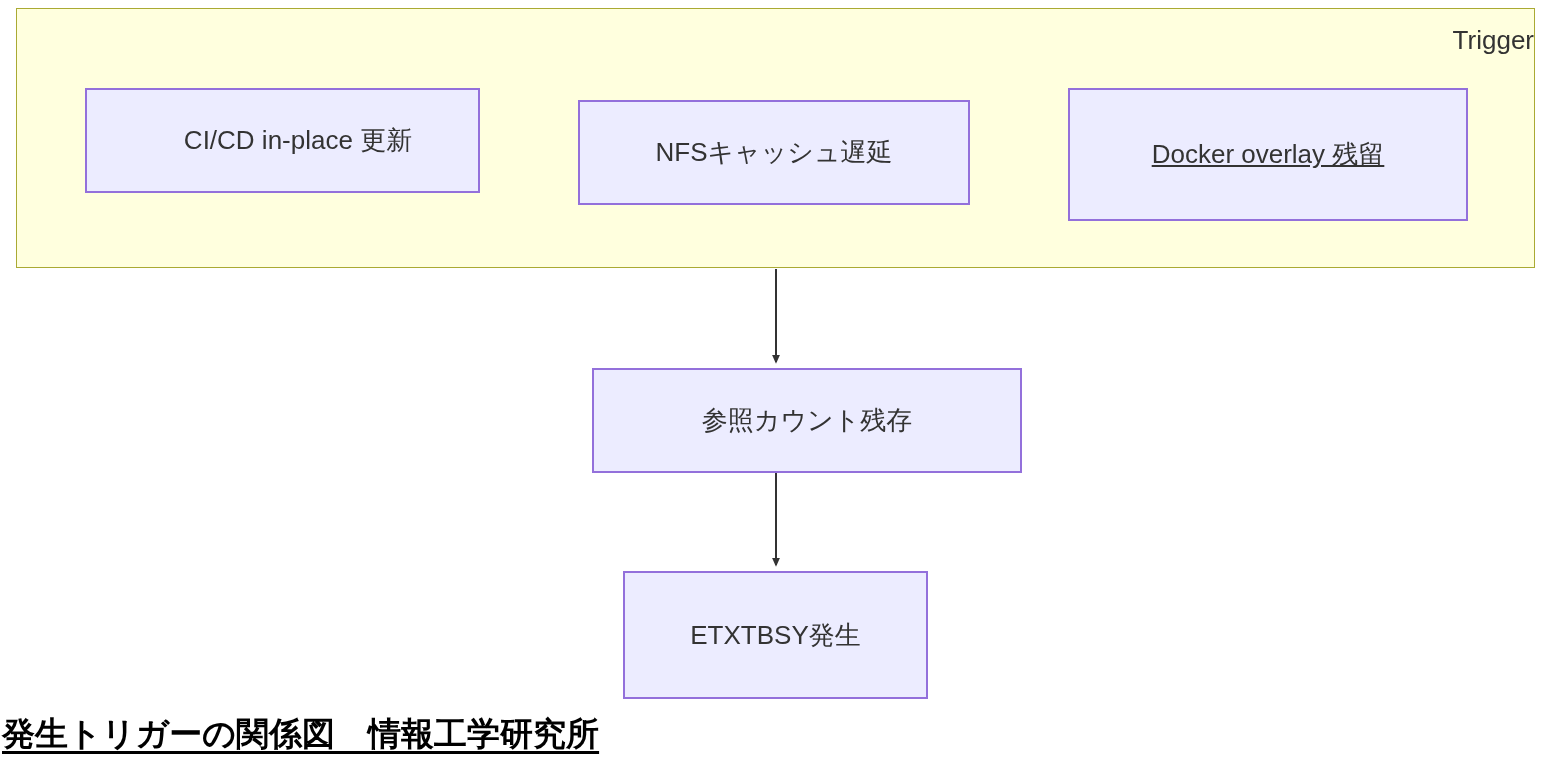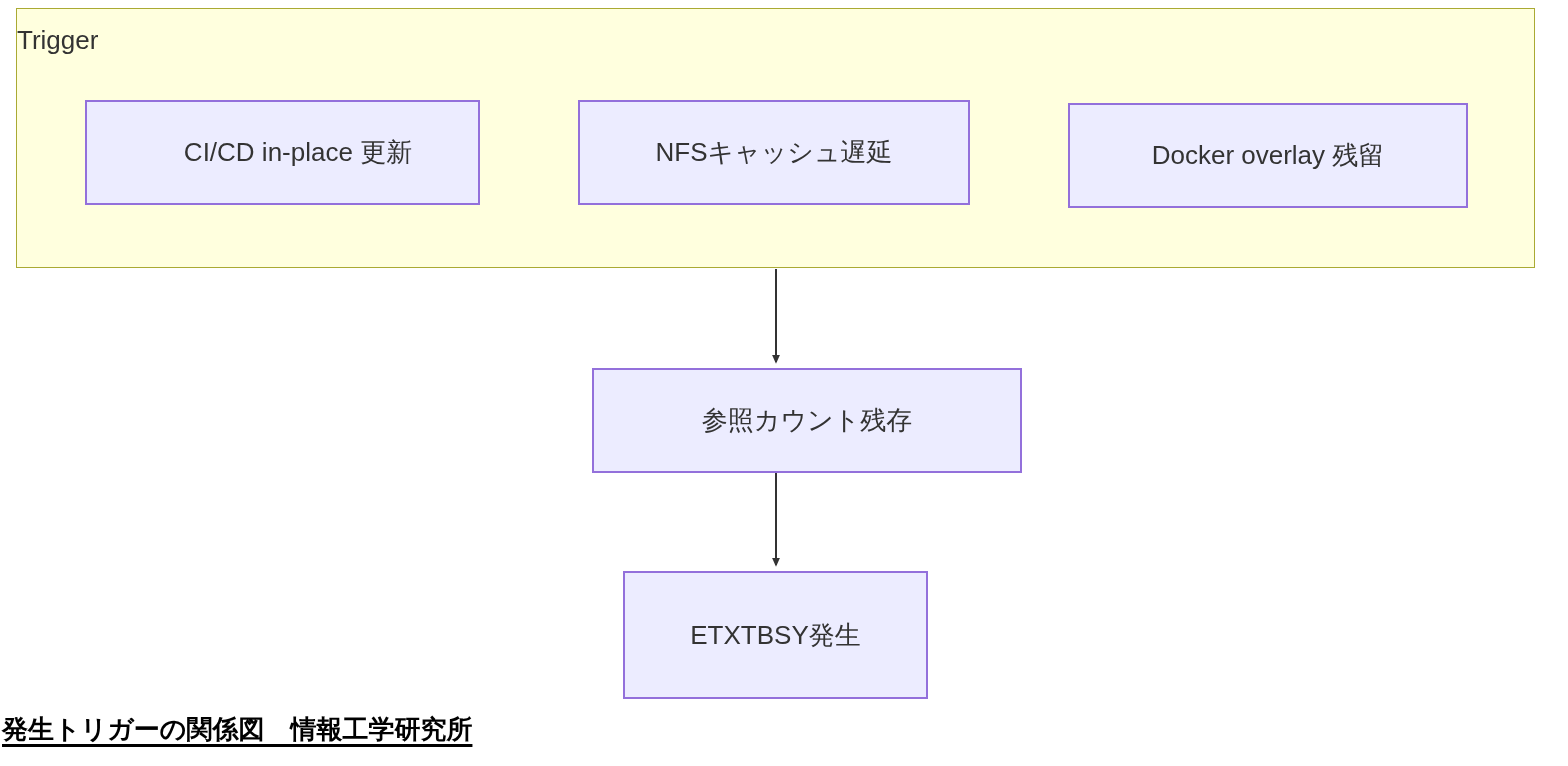--- a/index.html
+++ b/index.html
@@ -23,54 +23,54 @@
     height: 260px;
     background: #ffffde;
     border: 1px solid #aaaa33;
     box-sizing: border-box;
   }
   .cluster-title {
     position: absolute;
     left: 0;
     top: 16px;
     width: 100%;
-    text-align: left;
+    text-align: right;
     font-size: 26px;
     color: #333333;
   }
   .node {
     position: absolute;
     background: #ececff;
     border: 2px solid #9370db;
     box-sizing: border-box;
     display: flex;
     align-items: center;
     justify-content: center;
     font-size: 26px;
     color: #333333;
     text-align: center;
   }
-  .node-cicd    { left: 85px;   top: 100px;  width: 395px; height: 105px; padding-left: 31px; }
+  .node-cicd    { left: 85px;   top: 88px;  width: 395px; height: 105px; padding-left: 31px; }
   .node-nfs     { left: 578px;  top: 100px;  width: 392px; height: 105px; }
-  .node-docker  { left: 1068px; top: 103px;  width: 400px; height: 105px; }
+  .node-docker  { left: 1068px; top: 88px;  width: 400px; height: 133px; text-decoration: underline; }
   .node-refcnt  { left: 592px;  top: 368px; width: 430px; height: 105px; }
   .node-etxtbsy { left: 623px;  top: 571px; width: 305px; height: 128px; }
   .edges {
     position: absolute;
     left: 0;
     top: 0;
     width: 1568px;
     height: 766px;
     pointer-events: none;
   }
   .caption {
     position: absolute;
     left: 2px;
     top: 712px;
-    font-size: 26px;
+    font-size: 33px;
     font-weight: bold;
     color: #000000;
     text-decoration: underline;
     text-underline-offset: 6px;
     text-decoration-thickness: 2.5px;
     white-space: pre;
   }
 </style>
 </head>
 <body>

